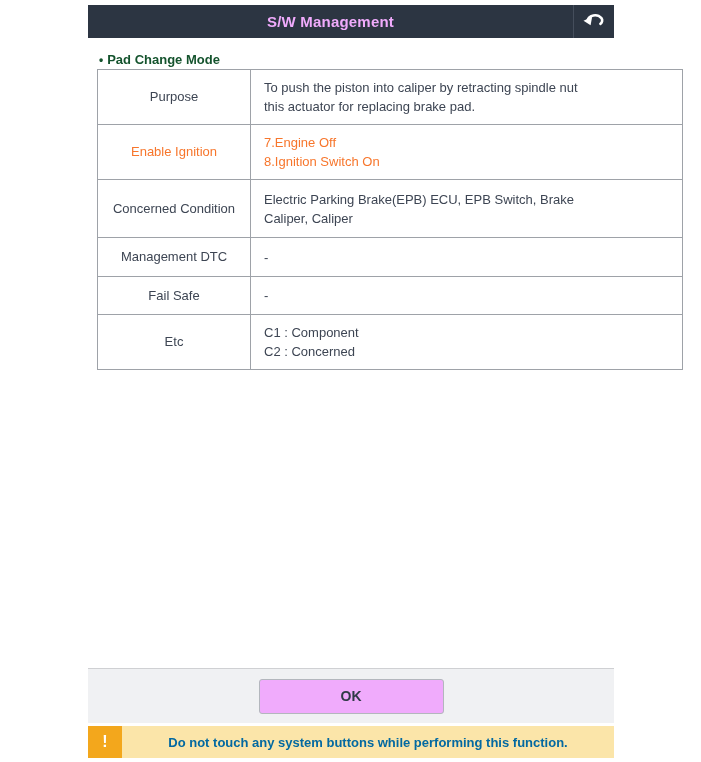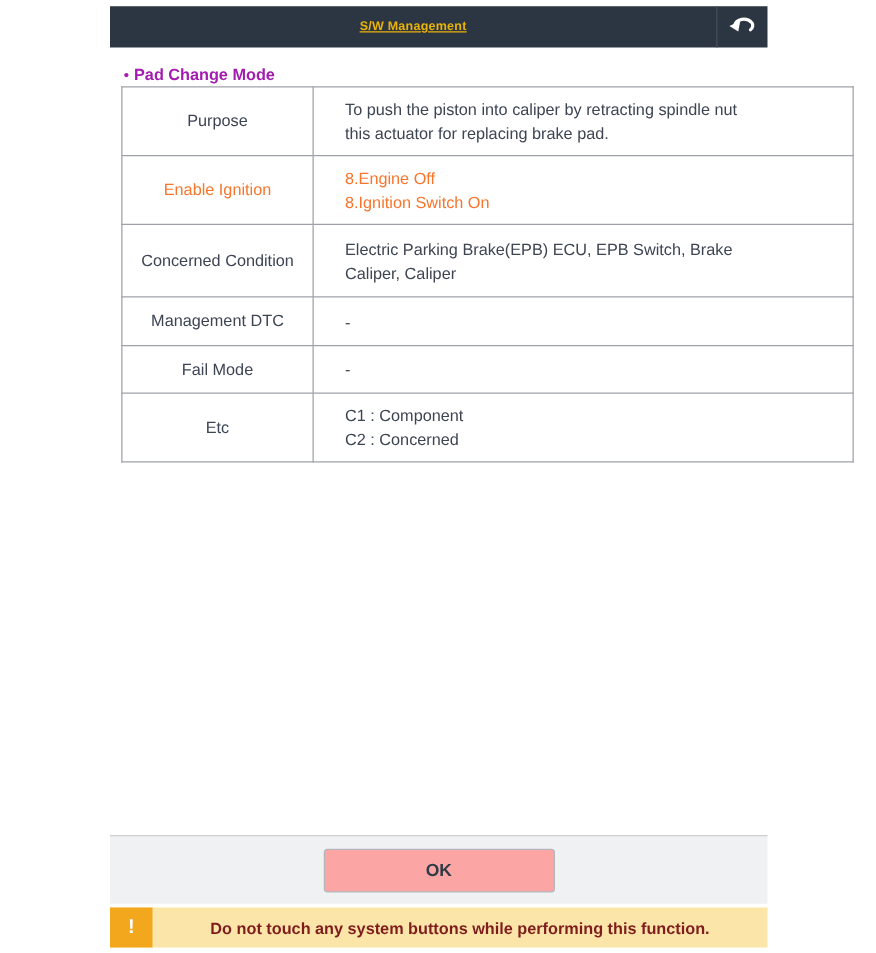--- a/index.html
+++ b/index.html
@@ -12,62 +12,62 @@
   }
   .page { position: absolute; left: 0; top: 0; width: 701px; height: 762px; background: #fff; overflow: hidden; }
 
   
   .titlebar {
     position: absolute; left: 88px; top: 5px; width: 526px; height: 33px;
     background: #2c3542;
     display: flex; align-items: stretch;
   }
   .titlebar-main { flex: 1; display: flex; align-items: center; justify-content: center; }
-  .titlebar-title { color: #eab308; font-size: 10px; font-weight: bold; letter-spacing: 0.2px; text-decoration: underline; }
+  .titlebar-title { color: #f0abfc; font-size: 15px; font-weight: bold; letter-spacing: 0.2px; }
   .titlebar-divider { width: 1px; background: #454e5c; }
   .titlebar-iconbox { width: 40px; display: flex; align-items: center; justify-content: center; cursor: pointer; }
 
   
   .section-label {
     position: absolute; left: 99px; top: 52px;
-    font-size: 13px; font-weight: bold; color: #a21caf;
+    font-size: 13px; font-weight: bold; color: #14532d;
   }
   .section-label .bullet { font-size: 12px; margin-right: 4px; }
 
   
   .spec-table {
     position: absolute; left: 97px; top: 69px; width: 586px;
     border-collapse: collapse; table-layout: fixed;
     font-size: 13px;
   }
   .spec-table td { border: 1px solid #9ea2a8; vertical-align: middle; background: #fff; }
   .spec-table { border: 1px solid #8c9096; }
   .spec-table td.cell-label { width: 153px; text-align: center; }
   .spec-table td.cell-label .label-inner { max-width: 128px; margin: 0 auto; line-height: 18px; }
   .spec-table td.cell-value { padding: 8px 10px 8px 13px; }
-  .spec-table .vline { line-height: 19px; margin-left: 12px; }
+  .spec-table .vline { line-height: 19px; }
   .spec-table .vline:empty { display: none; }
   tr.r0 td { height: 55px; }
   tr.r1 td { height: 53px; }
   tr.r2 td { height: 58px; }
   tr.r3 td { height: 39px; }
   tr.r4 td { height: 38px; }
   tr.r5 td { height: 55px; }
   tr.hl td.cell-label, tr.hl .vline { color: #f7762c; }
 
   
   .footer {
     position: absolute; left: 88px; top: 668px; width: 526px; height: 55px;
     background: #f0f1f3;
     border-top: 1px solid #cfd0d3;
     display: flex; align-items: center; justify-content: center;
   }
   .ok-button {
     width: 185px; height: 35px;
-    background: #fca5a5;
+    background: #f0abfc;
     border: 1px solid #b3b7bd;
     border-radius: 3px;
     font-family: "Liberation Sans", sans-serif;
     font-size: 14px; font-weight: bold; color: #2f3a47;
     cursor: pointer;
     display: flex; align-items: center; justify-content: center;
   }
 
   
   .warning-bar {
@@ -75,21 +75,21 @@
     background: #fbe5a9;
     display: flex; align-items: stretch;
   }
   .warning-iconbox {
     width: 34px; background: #f3a71c;
     display: flex; align-items: center; justify-content: center;
     color: #ffffff; font-size: 16px; font-weight: bold;
   }
   .warning-text {
     flex: 1; display: flex; align-items: center; justify-content: center;
-    font-size: 13px; font-weight: bold; color: #7f1d1d;
+    font-size: 13px; font-weight: bold; color: #0369a1;
   }
 </style>
 </head>
 <body>
 
 <div class="page">
 
   <div class="titlebar">
     <div class="titlebar-main">
       <span class="titlebar-title">S/W Management</span>
@@ -118,21 +118,21 @@
         <td class="cell-value">
             <div class="vline">To push the piston into caliper by retracting spindle nut</div>
             <div class="vline">this actuator for replacing brake pad.</div>
           </td>
       </tr>
       <tr class="r1 hl">
         <td class="cell-label">
             <div class="label-inner">Enable Ignition</div>
           </td>
         <td class="cell-value">
-            <div class="vline">8.Engine Off</div>
+            <div class="vline">7.Engine Off</div>
             <div class="vline">8.Ignition Switch On</div>
           </td>
       </tr>
       <tr class="r2">
         <td class="cell-label">
             <div class="label-inner">Concerned Condition</div>
           </td>
         <td class="cell-value">
             <div class="vline">Electric Parking Brake(EPB) ECU, EPB Switch, Brake</div>
             <div class="vline">Caliper, Caliper</div>
@@ -141,21 +141,21 @@
       <tr class="r3">
         <td class="cell-label">
             <div class="label-inner">Management DTC</div>
           </td>
         <td class="cell-value">
             <div class="vline">-</div>
           </td>
       </tr>
       <tr class="r4">
         <td class="cell-label">
-            <div class="label-inner">Fail Mode</div>
+            <div class="label-inner">Fail Safe</div>
           </td>
         <td class="cell-value">
             <div class="vline">-</div>
           </td>
       </tr>
       <tr class="r5">
         <td class="cell-label">
             <div class="label-inner">Etc</div>
           </td>
         <td class="cell-value">

